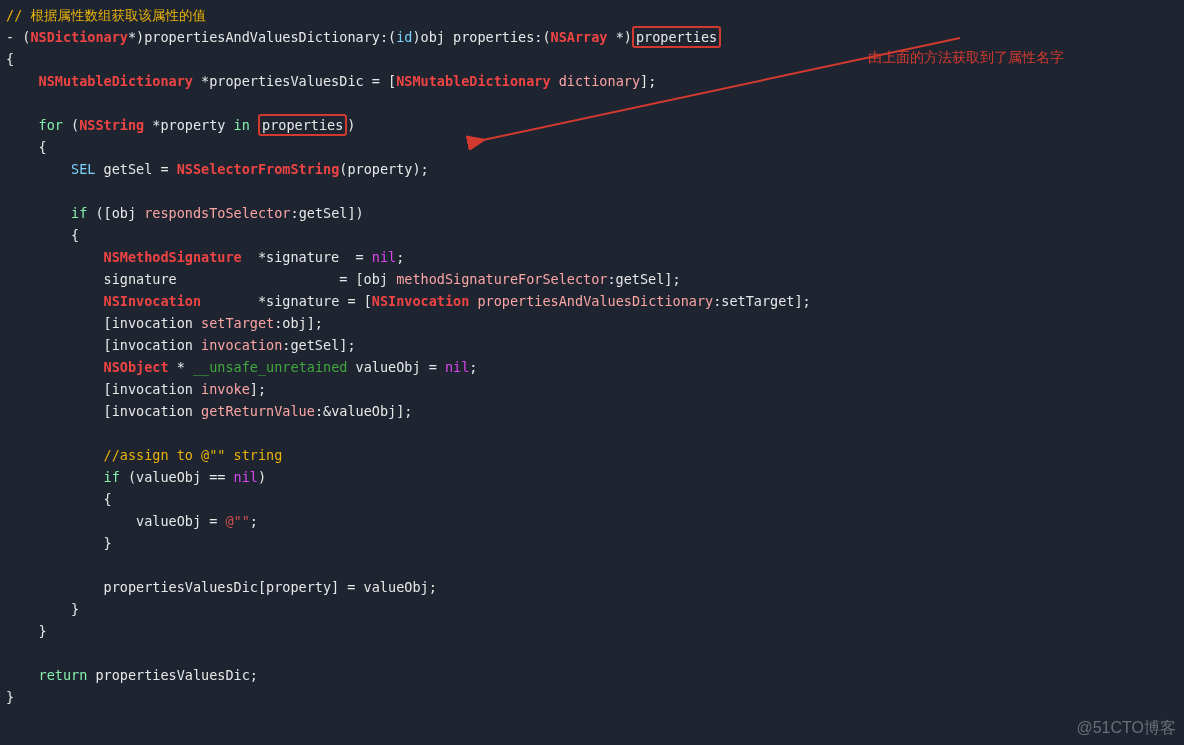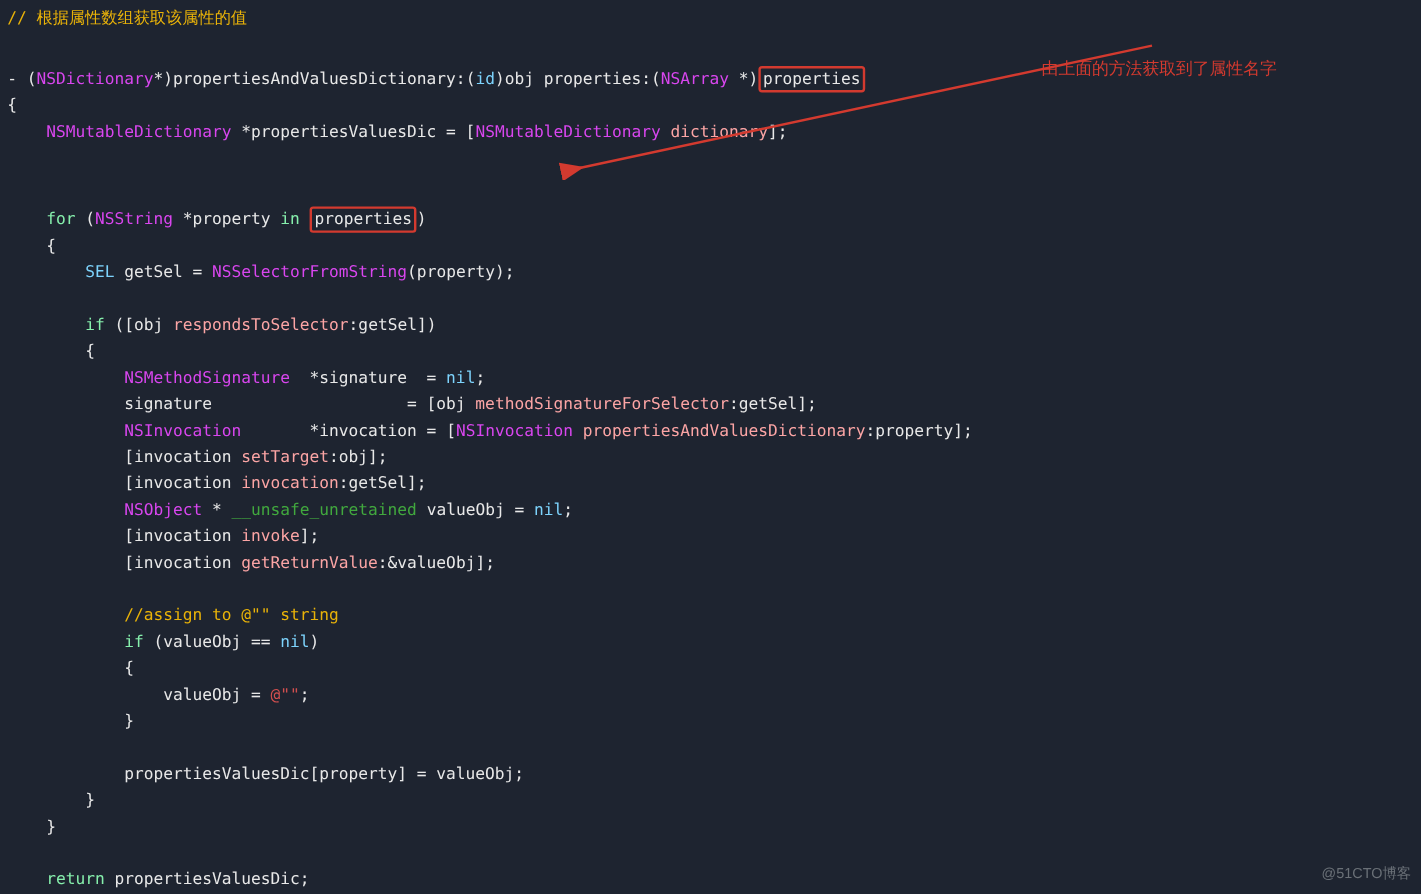--- a/index.html
+++ b/index.html
@@ -15,34 +15,33 @@
     overflow: hidden;
     position: relative;
   }
   pre {
     margin: 0;
     padding: 4px 0 0 6px;
     white-space: pre;
     font-family: inherit;
   }
   .c-comment { color: #eab308; }
-  .c-type    { color: #d946ef; }
+  .c-type    { color: #ef4444; font-weight: bold; }
   .c-keyword { color: #86efac; }
   .c-msg     { color: #fca5a5; }
   .c-str     { color: #d14f4f; }
   .c-sel     { color: #7dd3fc; }
-  .c-nil     { color: #7dd3fc; }
+  .c-nil     { color: #d946ef; }
   .c-attr    { color: #41a83e; }
   .box {
     border: 2px solid #d33a2f;
     border-radius: 3px;
     padding: 0 2px;
     display: inline-block;
     line-height: 18px;
-    margin-top: 29px;
   }
   .red-text {
     color: #d33a2f;
     font-family: "PingFang SC","Microsoft YaHei",sans-serif;
     font-size: 14px;
     font-weight: 500;
   }
   #annot {
     position: absolute;
     left: 868px;
@@ -53,40 +52,40 @@
     left: 465px;
     top: 30px;
     pointer-events: none;
   }
   #watermark {
     position: absolute;
     right: 8px;
     bottom: 6px;
     color: #6a7077;
     font-family: "PingFang SC","Microsoft YaHei",sans-serif;
-    font-size: 12px;
+    font-size: 16px;
   }
 </style>
 </head>
 <body>
 
 <pre><span class="c-comment">// 根据属性数组获取该属性的值</span>
 <span><span>- (</span><span class="c-type">NSDictionary</span><span>*)propertiesAndValuesDictionary:(</span><span class="c-sel">id</span><span>)obj properties:(</span><span class="c-type">NSArray</span><span> *)</span><span class="box"><span>properties</span></span></span>
 <span>{</span>
 <span><span>    </span><span class="c-type">NSMutableDictionary</span><span> *propertiesValuesDic = [</span><span class="c-type">NSMutableDictionary</span><span> </span><span class="c-msg">dictionary</span><span>];</span></span>
 <span></span>
 <span><span>    </span><span class="c-keyword">for</span><span> (</span><span class="c-type">NSString</span><span> *property </span><span class="c-keyword">in</span><span> </span><span class="box"><span>properties</span></span><span>)</span></span>
 <span>    {</span>
 <span><span>        </span><span class="c-sel">SEL</span><span> getSel = </span><span class="c-type">NSSelectorFromString</span><span>(property);</span></span>
 <span></span>
 <span><span>        </span><span class="c-keyword">if</span><span> ([obj </span><span class="c-msg">respondsToSelector</span><span>:getSel])</span></span>
 <span>        {</span>
 <span><span>            </span><span class="c-type">NSMethodSignature</span><span>  *signature  = </span><span class="c-nil">nil</span><span>;</span></span>
 <span><span>            signature                    = [obj </span><span class="c-msg">methodSignatureForSelector</span><span>:getSel];</span></span>
-<span><span>            </span><span class="c-type">NSInvocation</span><span>       *invocation = [</span><span class="c-type">NSInvocation</span><span> </span><span class="c-msg">propertiesAndValuesDictionary</span><span>:property];</span></span>
+<span><span>            </span><span class="c-type">NSInvocation</span><span>       *signature = [</span><span class="c-type">NSInvocation</span><span> </span><span class="c-msg">propertiesAndValuesDictionary</span><span>:setTarget];</span></span>
 <span><span>            [invocation </span><span class="c-msg">setTarget</span><span>:obj];</span></span>
 <span><span>            [invocation </span><span class="c-msg">invocation</span><span>:getSel];</span></span>
 <span><span>            </span><span class="c-type">NSObject</span><span> * </span><span class="c-attr">__unsafe_unretained</span><span> valueObj = </span><span class="c-nil">nil</span><span>;</span></span>
 <span><span>            [invocation </span><span class="c-msg">invoke</span><span>];</span></span>
 <span><span>            [invocation </span><span class="c-msg">getReturnValue</span><span>:&amp;valueObj];</span></span>
 <span></span>
 <span><span>            </span><span class="c-comment">//assign to @"" string</span></span>
 <span><span>            </span><span class="c-keyword">if</span><span> (valueObj == </span><span class="c-nil">nil</span><span>)</span></span>
 <span>            {</span>
 <span><span>                valueObj = </span><span class="c-str">@""</span><span>;</span></span>

